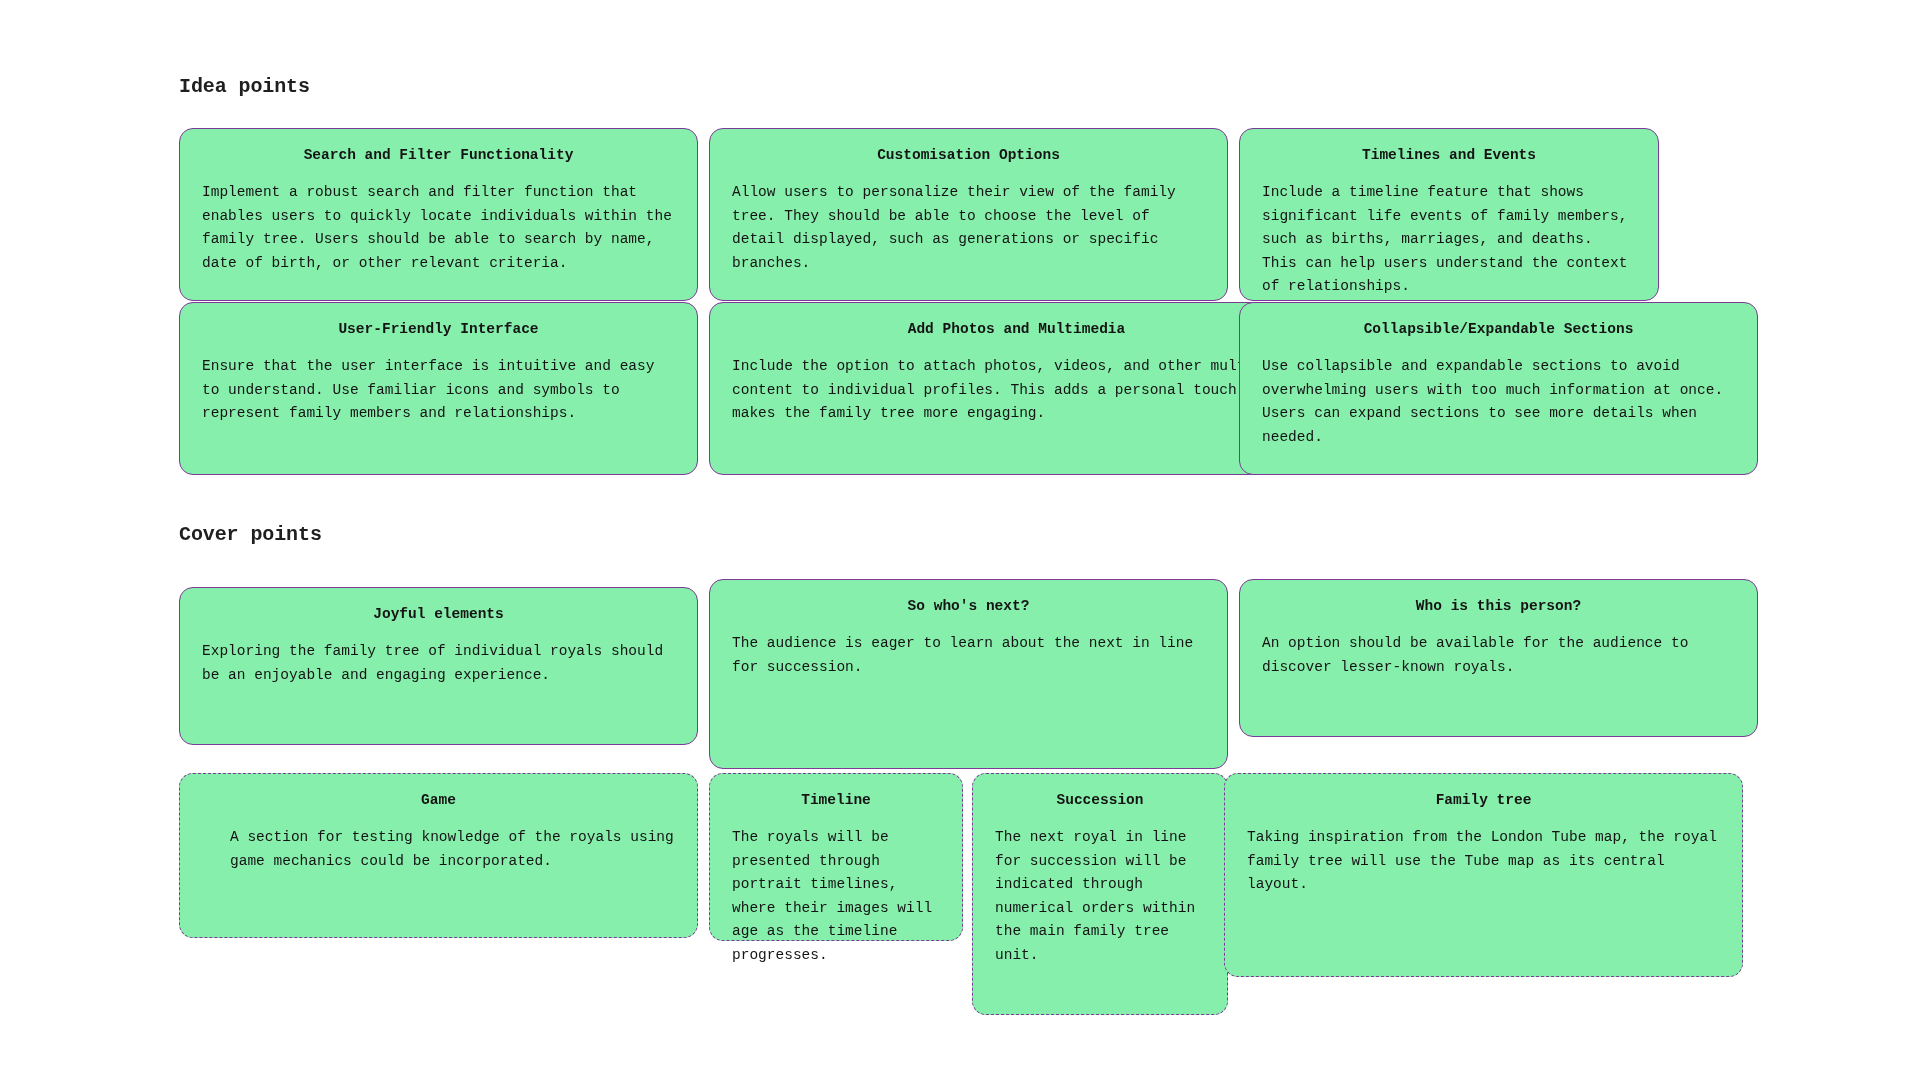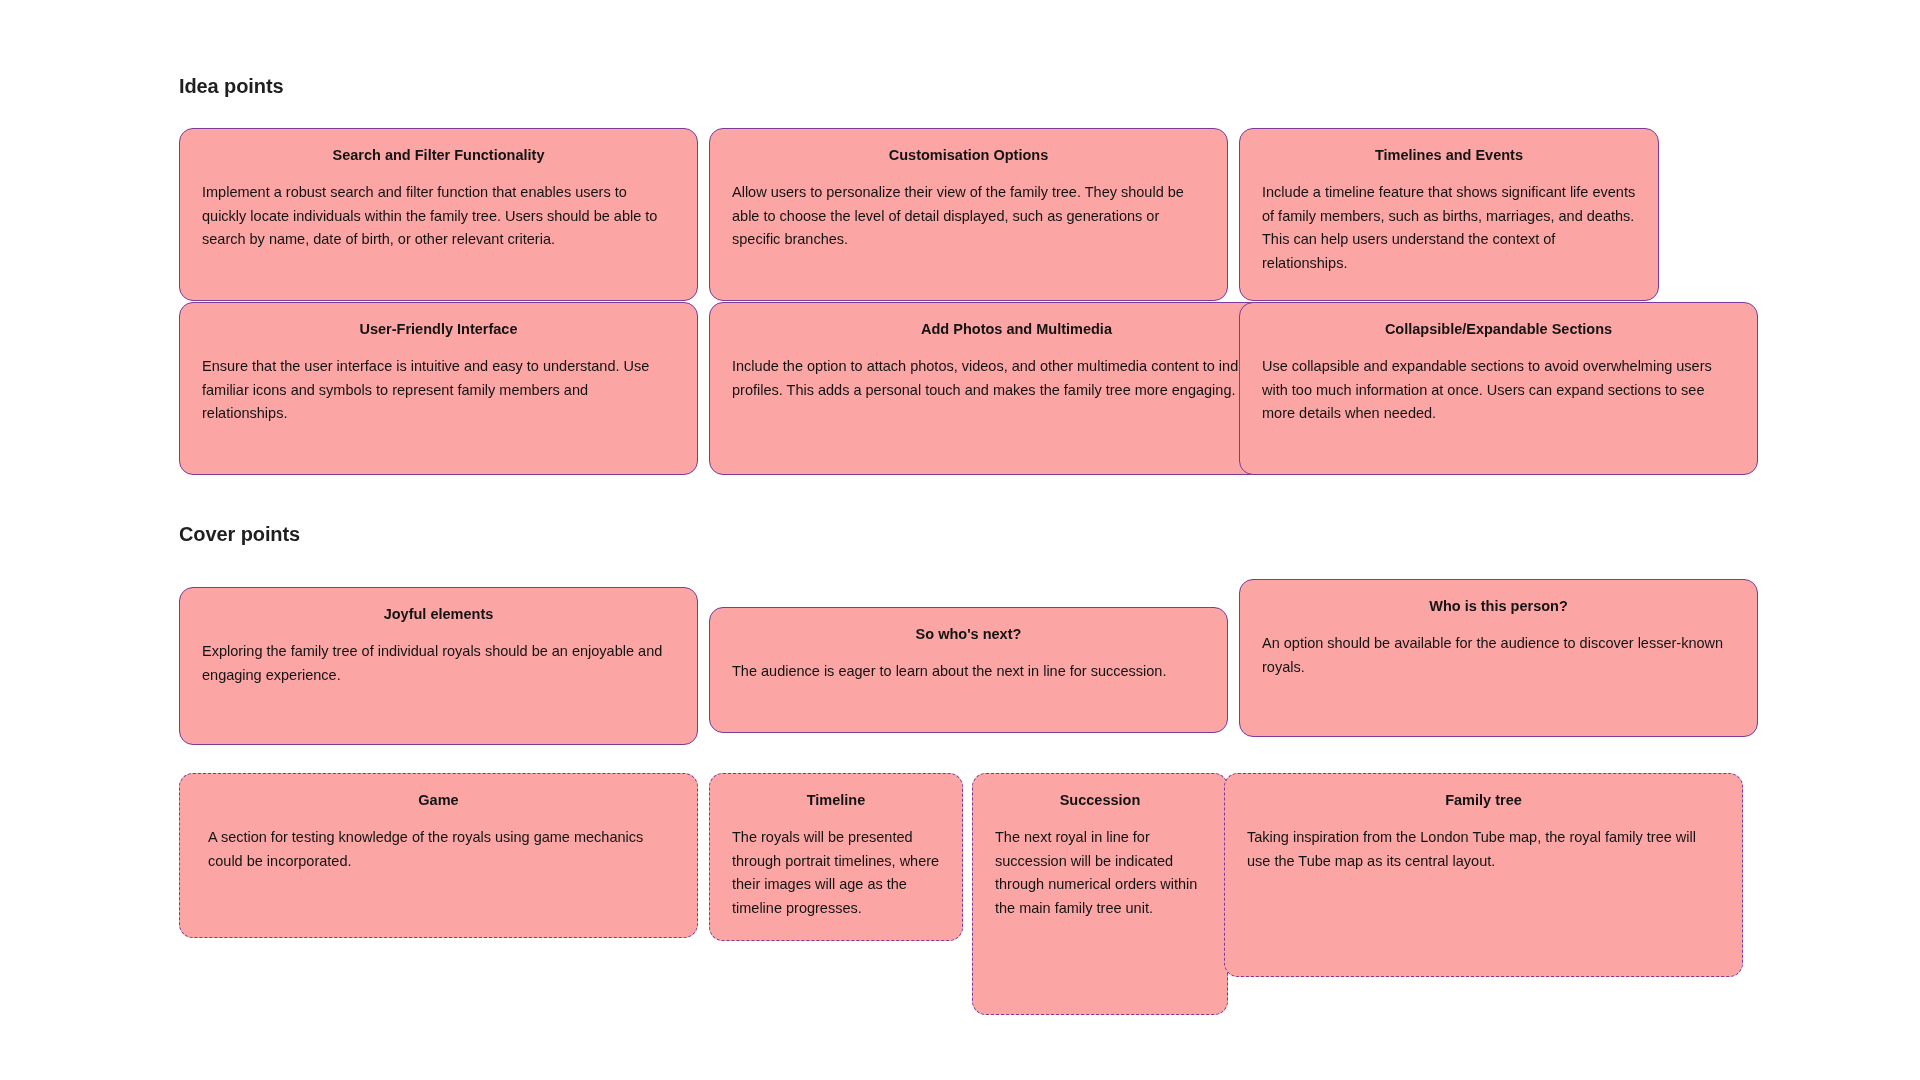--- a/index.html
+++ b/index.html
@@ -8,33 +8,34 @@
     height: 1080px;
     background: #ffffff;
     font-family: "Liberation Sans", sans-serif;
     overflow: hidden;
   }
   .page {
     position: relative;
     width: 1920px;
     height: 1080px;
     padding: 1px;
+    font-family: Liberation Mono, monospace;
   }
   .section-title {
     font-size: 20px;
     font-weight: 700;
     color: #1f1f1f;
     letter-spacing: -0.1px;
   }
   #title-idea { position: absolute; left: 179px; top: 75px; }
   #title-cover { position: absolute; left: 179px; top: 523px; }
 
   .card {
     position: absolute;
-    background: #fca5a5;
+    background: #86efac;
     border: 1.6px solid #7B3B96;
     border-radius: 14px;
     padding: 16px 22px 18px 22px;
   }
   .card.dashed {
     border-style: dashed;
     border-width: 1.8px;
     border-radius: 14px;
   }
   .card-title {
@@ -47,21 +48,21 @@
     margin-bottom: 16px;
   }
   .card-body {
     display: block;
     font-size: 14.5px;
     font-weight: 400;
     color: #141414;
     line-height: 1.62;
     text-align: left;
   }
-  .card.indent .card-body { padding-left: 6px; }
+  .card.indent .card-body { padding-left: 6px; margin-left: 22px; }
 </style>
 </head>
 <body>
 
 <div class="page">
 
   <div class="section-title" id="title-idea">Idea points</div>
 
   <div class="card" id="card-i0" style="left:179px; top:128px; width:519px; height:173px;">
     <span class="card-title">Search and Filter Functionality</span>
@@ -93,21 +94,21 @@
     <span class="card-body">Use collapsible and expandable sections to avoid overwhelming users with too much information at once. Users can expand sections to see more details when needed.</span>
   </div>
 
   <div class="section-title" id="title-cover">Cover points</div>
 
   <div class="card" id="card-c0" style="left:179px; top:579px; width:519px; height:158px;margin-top:8px;">
     <span class="card-title">Joyful elements</span>
     <span class="card-body">Exploring the family tree of individual royals should be an enjoyable and engaging experience.</span>
   </div>
 
-  <div class="card" id="card-c1" style="left:709px; top:579px; width:519px; height:126px;margin-top:28px;">
+  <div class="card" id="card-c1" style="left:709px; top:579px; width:519px; height:190px;">
     <span class="card-title">So who's next?</span>
     <span class="card-body">The audience is eager to learn about the next in line for succession.</span>
   </div>
 
   <div class="card" id="card-c2" style="left:1239px; top:579px; width:519px; height:158px;">
     <span class="card-title">Who is this person?</span>
     <span class="card-body">An option should be available for the audience to discover lesser-known royals.</span>
   </div>
 
   <div class="card dashed indent" id="card-c3" style="left:179px; top:773px; width:519px; height:165px;">

